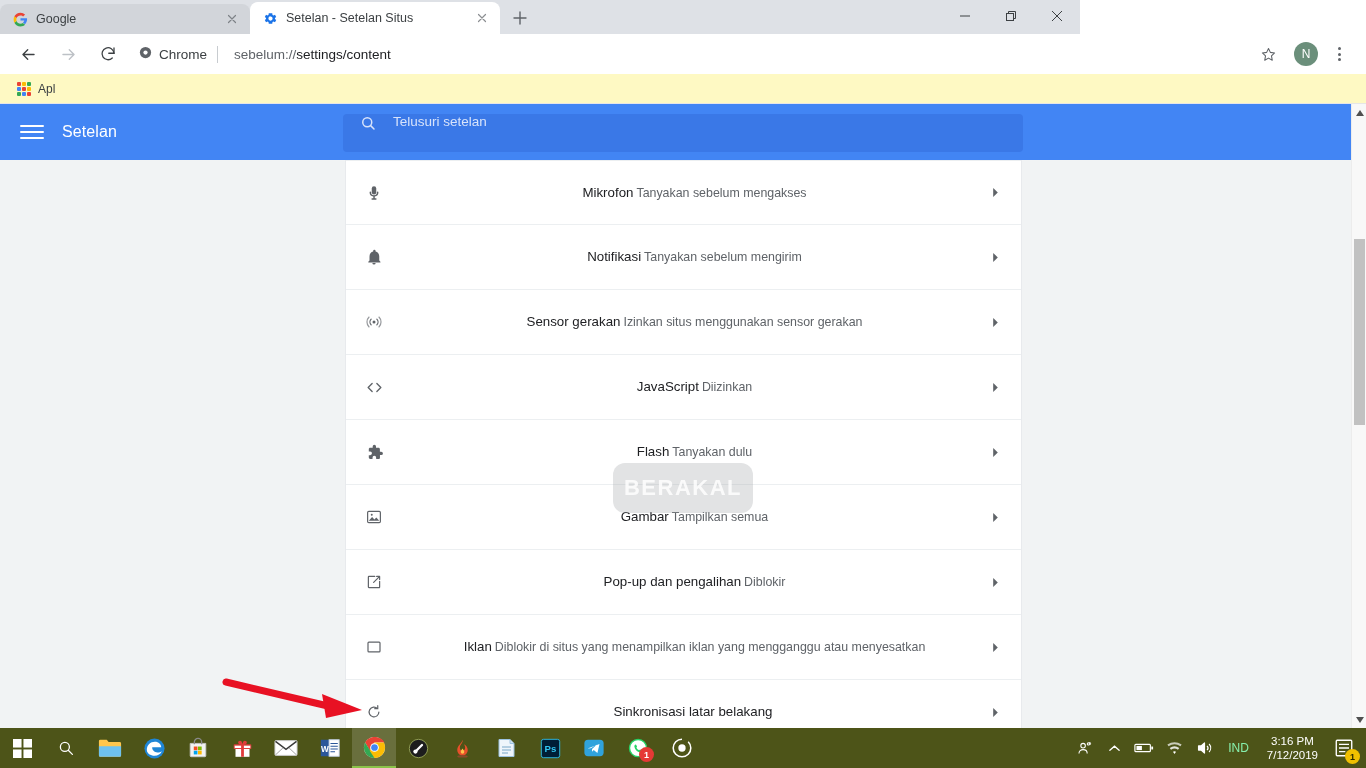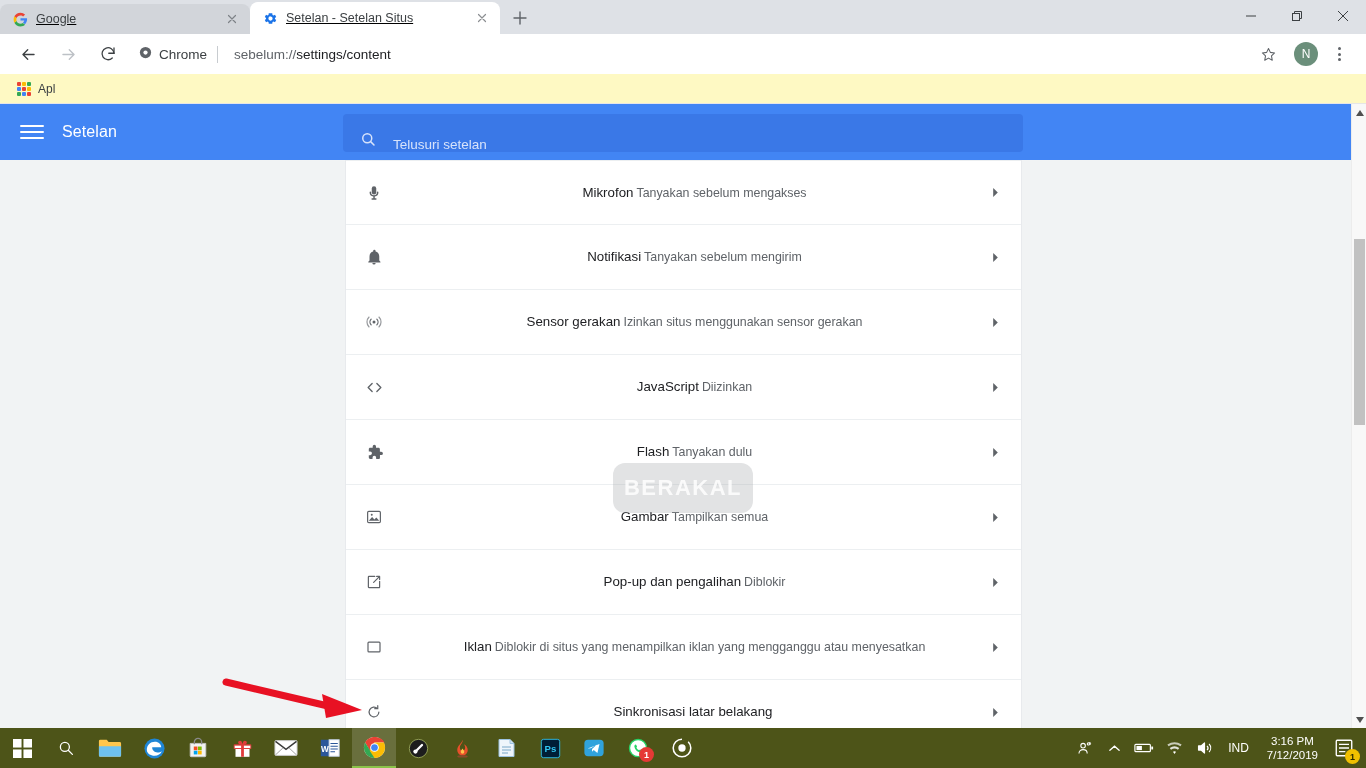--- a/index.html
+++ b/index.html
@@ -5,23 +5,23 @@
   * { margin:0; padding:0; box-sizing:border-box; }
   html,body { width:1366px; height:768px; overflow:hidden; }
   body {
     font-family:"Liberation Sans", sans-serif;
     background:#ffffff;
     -webkit-font-smoothing:antialiased;
   }
 
   
   .tabstrip{
-    position:absolute; left:0; top:0; width:1366px; height:34px;
+    position:absolute; left:0; top:0; width:1080px; height:34px;
     background:#dee1e6;
-    display:flex; align-items:flex-end;text-decoration:underline;
+    display:flex; align-items:flex-end;
   }
   .tab{
     height:30px; display:flex; align-items:center;
     padding:0 10px 0 12px; gap:8px;
     font-size:12.5px; color:#3c4043;
     position:relative; border-top-left-radius:8px; border-top-right-radius:8px;
   }
   .tab.inactive{ width:250px; background:#d2d5da; }
   .tab.active{ width:250px; background:#ffffff; height:32px; }
   .tab-fav{ width:16px; height:16px; flex:0 0 16px; display:flex; align-items:center; justify-content:center;}
@@ -81,21 +81,21 @@
   .settings-header{
     position:absolute; left:0; top:0; width:1352px; height:56px;
     background:#4285f4; display:flex; align-items:center;
   }
   .hamburger{ width:24px; height:24px; margin-left:20px; display:flex; flex-direction:column; justify-content:center; gap:4px;}
   .hamburger i{ display:block; height:2px; background:#fff; border-radius:1px;}
   .settings-title{ color:#fff; font-size:16px; margin-left:18px; letter-spacing:.1px;}
   .searchbox{
     position:absolute; left:343px; top:10px; width:680px; height:38px;
     background:#3a78e7; border-radius:4px;
-    display:flex; align-items:flex-end; padding-left:16px; gap:16px;
+    display:flex; align-items:flex-start; padding-left:16px; gap:16px;
   }
   .search-ph{ color:#d7e3fb; font-size:13.5px; }
 
   .content-area{
     position:absolute; left:0; top:56px; width:1352px; height:568px;
     background:#f1f3f4; overflow:hidden;
   }
   .card{
     position:absolute; left:345px; top:0; width:677px;
     background:#ffffff; min-height:568px;
@@ -142,21 +142,21 @@
     position:absolute; left:0; top:728px; width:1366px; height:40px;
     background:#4d5418; display:flex; align-items:center;
   }
   .tb-icon{
     width:44px; height:40px; display:flex; align-items:center; justify-content:center;
     position:relative;
   }
   .tb-icon.active{ background:rgba(255,255,255,.16); border-bottom:2px solid #8bc34a;}
   .tray{ margin-left:auto; display:flex; align-items:center; height:40px; padding-right:6px; gap:2px;}
   .tray-ic{ width:28px; height:40px; display:flex; align-items:center; justify-content:center; color:#fff;}
-  .tray-lang{ color:#ffffff; font-size:12px; padding:0 8px;}
+  .tray-lang{ color:#86efac; font-size:12px; padding:0 8px;}
   .tray-clock{ color:#fff; font-size:11.5px; line-height:14px; text-align:center; padding:0 8px;}
   .badge{
     position:absolute; right:6px; bottom:6px; width:15px; height:15px; border-radius:50%;
     background:#e53935; color:#fff; font-size:9px; display:flex; align-items:center; justify-content:center;
     font-weight:700;
   }
   .badge.y{ background:#f0c000; color:#2a2a00; }
 </style>
 </head>
 <body>

